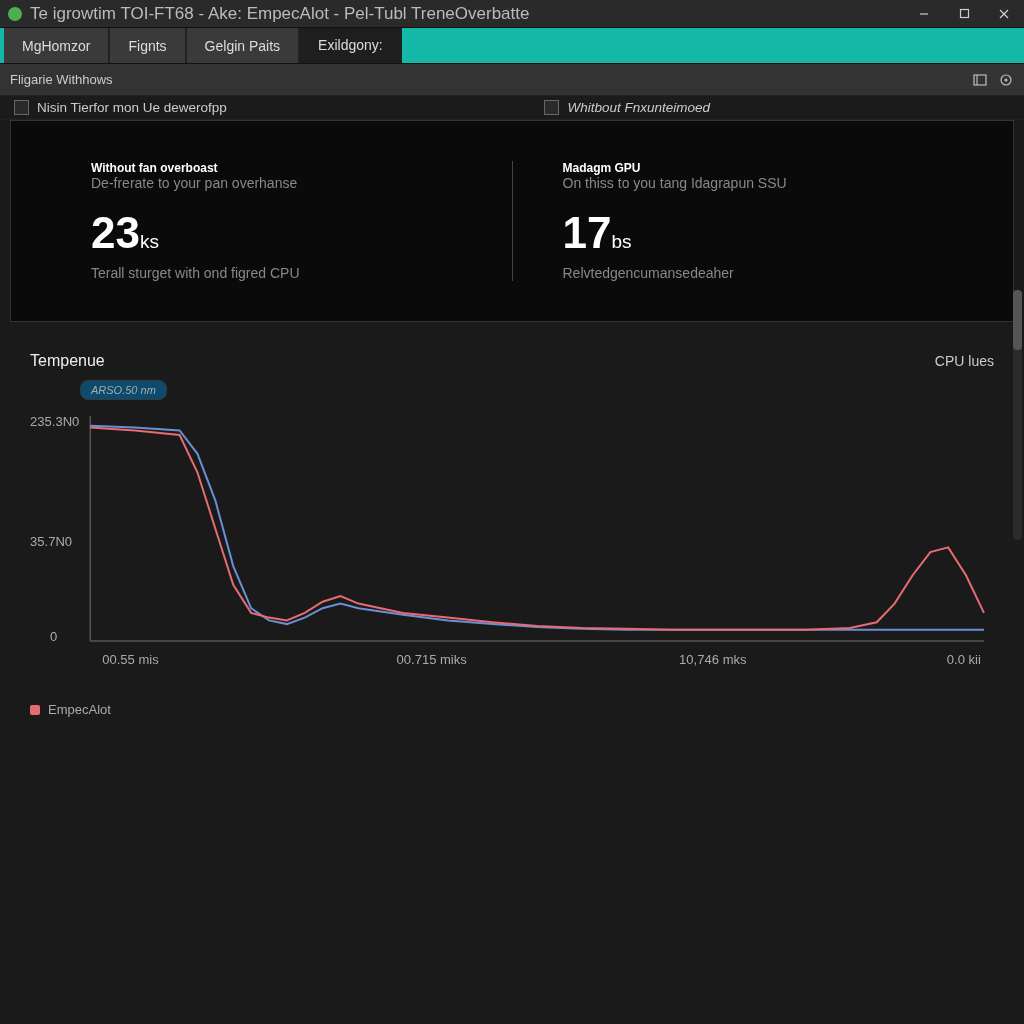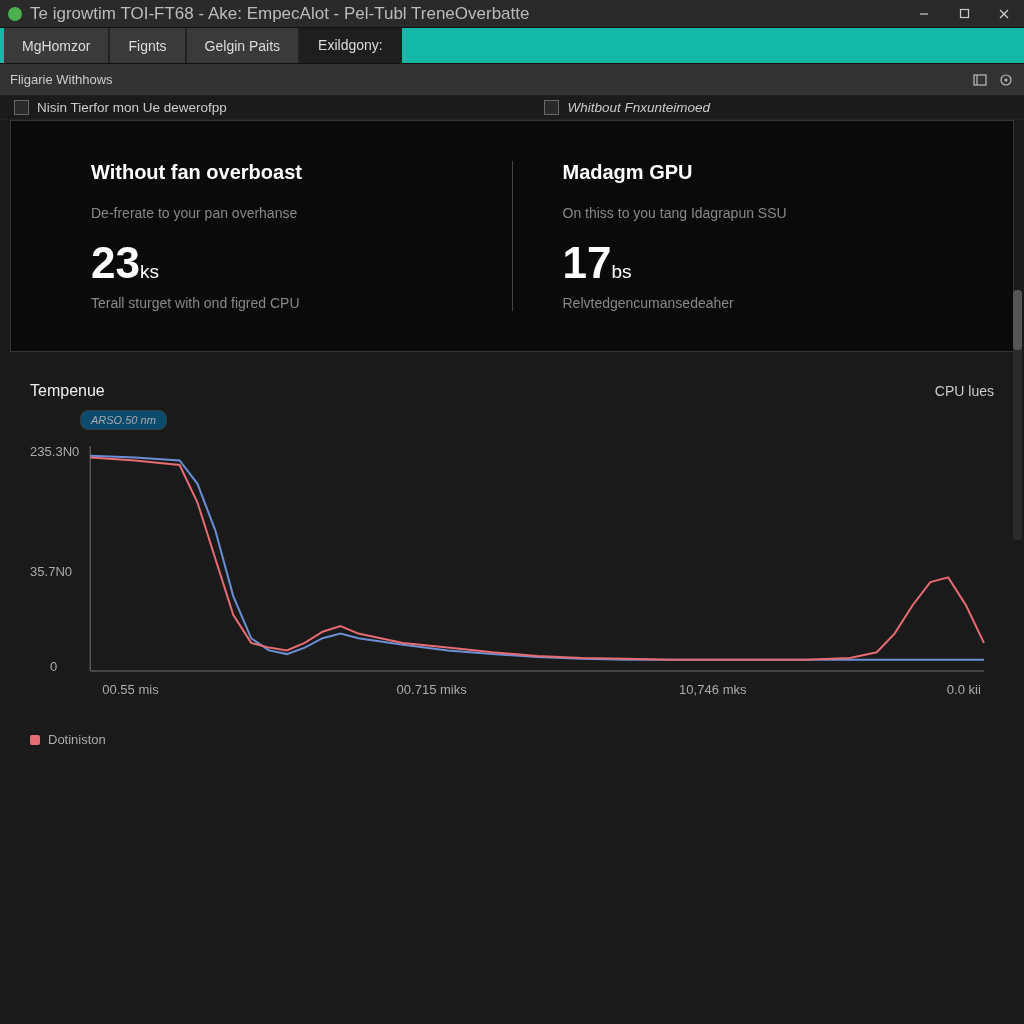--- a/index.html
+++ b/index.html
@@ -29,21 +29,21 @@
   .options-row { height: 24px; display: flex; align-items: center; padding: 0 14px; gap: 40px; background: #1b1b1b; border-bottom: 1px solid #222; }
   .option { display: flex; align-items: center; gap: 8px; font-size: 13.5px; color: #ccc; }
   .option .checkbox { width: 15px; height: 15px; border: 1px solid #666; background: #2a2a2a; flex: none; }
   .option.right { margin-left: auto; margin-right: 300px; font-style: italic; }
 
   
   .content { padding: 0 10px; }
   .panel { border: 1px solid #333; background: #0a0a0a; padding: 30px 50px 30px 50px; }
   .stats-row { display: flex; }
   .stat-block { flex: 1; padding: 10px 30px 10px 30px; }
-  .stat-block .heading { font-size: 20px; color: #fff; font-weight: 600; margin-bottom: 21px; }
+  .stat-block .heading { font-size: 12px; color: #fff; font-weight: 600; margin-bottom: 0; }
   .stat-block .subtext { font-size: 14px; color: #888; margin-bottom: 20px; }
   .stat-block .big { font-size: 44px; color: #fff; font-weight: 700; line-height: 1; }
   .stat-block .big .unit { font-size: 19px; font-weight: 400; }
   .stat-block .caption { font-size: 14px; color: #888; margin-top: 10px; }
   .divider { width: 1px; background: #444; margin: 10px 20px; }
 
   
   .chart-header { display: flex; align-items: center; padding: 30px 20px 10px 20px; }
   .chart-title { font-size: 16px; color: #eee; flex: 1; }
   .chart-right { font-size: 14px; color: #ccc; }
@@ -179,17 +179,17 @@
 
         <text class="x-label" x="100" y="258">00.55 mis</text>
         <text class="x-label" x="400" y="258">00.715 miks</text>
         <text class="x-label" x="680" y="258">10,746 mks</text>
         <text class="x-label" x="930" y="258">0.0 kii</text>
       </svg>
     </div>
 
     <div class="legend">
       <span class="swatch"></span>
-      <span class="leg-label">Dotiniston</span>
+      <span class="leg-label">EmpecAlot</span>
     </div>
 
   </div>
 </div>
 
 </body></html>

